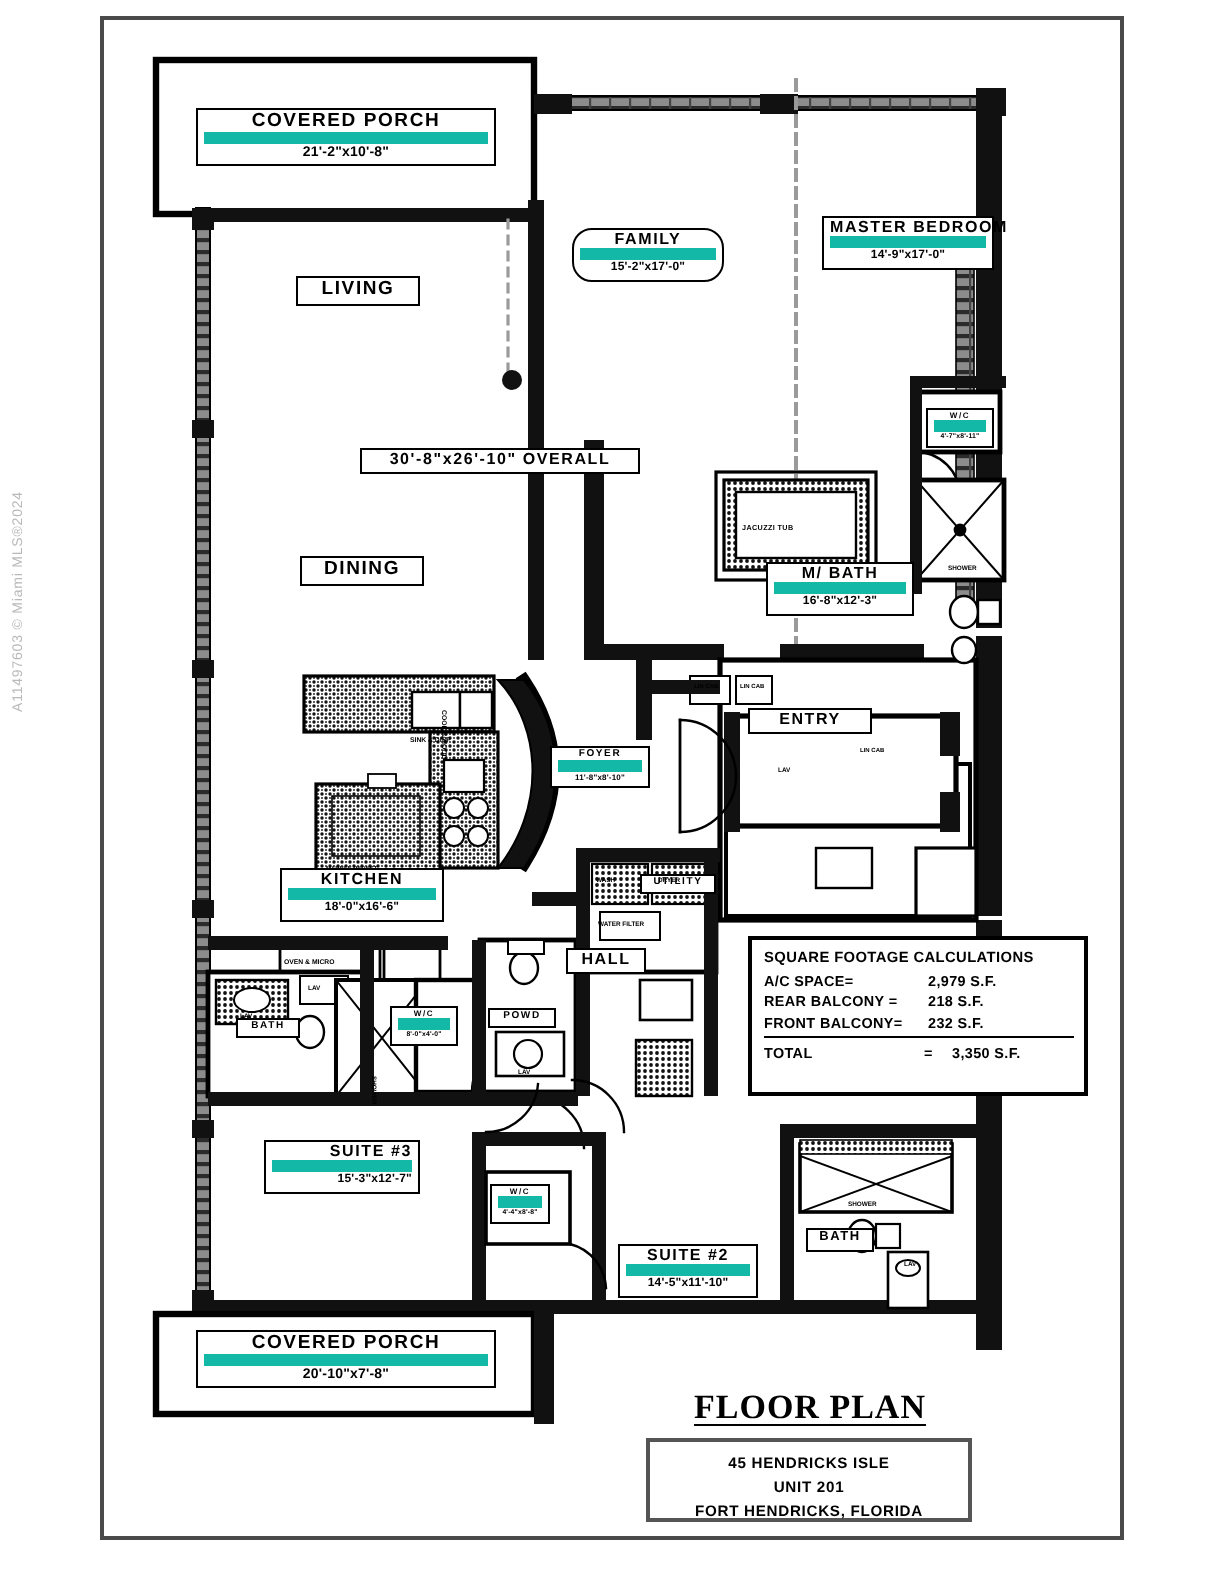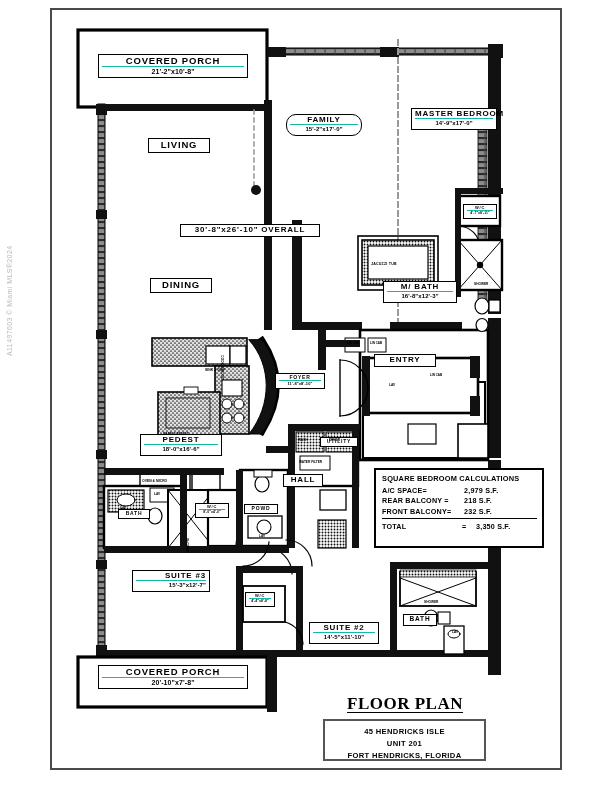--- a/index.html
+++ b/index.html
@@ -18,21 +18,21 @@
   
   #plan{position:absolute;left:0;top:0;width:612px;height:792px;}
   #plan svg{display:block;}
 
   
   .lbl{position:absolute;background:#fff;border:1px solid #000;
        box-sizing:border-box;text-align:center;
        font-family:"Liberation Sans", sans-serif;line-height:1.05;
        padding:1px 3px 2px 3px;white-space:nowrap;}
   .lbl .nm{display:block;font-weight:700;letter-spacing:.8px;
-           border-bottom:1px solid #14b8a6;padding-bottom:0px;}
+           border-bottom:6px solid #14b8a6;padding-bottom:0px;}
   .lbl .dm{display:block;font-weight:700;letter-spacing:.1px;padding-top:1px;}
   .lbl.nodim .nm{border-bottom:none;}
 
   
   .s-lg  {font-size:9.5px;}
   .s-lg .dm{font-size:7px;}
   .s-md  {font-size:8px;}
   .s-md .dm{font-size:6px;}
   .s-sm  {font-size:6.5px;}
   .s-xs  {font-size:5px;}
@@ -304,21 +304,21 @@
 </div>
 
 <div class="lbl s-xxs" style="left:463px;top:204px;width:34px;border-width:1px;">
   <span class="nm">W/C</span>
   <span class="dm">4'-7"x8'-11"</span>
 </div>
 
 <div class="plain s-xxs" style="left:371px;top:262px;font-size:3.6px;letter-spacing:.2px;">JACUZZI TUB</div>
 
 <div class="lbl s-md" style="left:140px;top:434px;width:82px;">
-  <span class="nm">PEDEST</span>
+  <span class="nm">KITCHEN</span>
   <span class="dm">18'-0"x16'-6"</span>
 </div>
 
 <div class="lbl s-xs" style="left:275px;top:373px;width:50px;border-width:1px;">
   <span class="nm">FOYER</span>
   <span class="dm">11'-8"x8'-10"</span>
 </div>
 
 <div class="lbl s-md nodim" style="left:374px;top:354px;width:62px;">
   <span class="nm">ENTRY</span>
@@ -384,21 +384,21 @@
 <div class="plain" style="left:389px;top:383px;font-size:3.2px;">LAV</div>
 <div class="plain" style="left:452px;top:630px;font-size:3.2px;">LAV</div>
 <div class="plain" style="left:259px;top:534px;font-size:3.2px;">LAV</div>
 <div class="plain" style="left:154px;top:492px;font-size:3.2px;">LAV</div>
 <div class="plain" style="left:370px;top:341px;font-size:3px;">LIN CAB</div>
 <div class="plain" style="left:347px;top:341px;font-size:3px;">LIN CAB</div>
 <div class="plain" style="left:430px;top:373px;font-size:3px;">LIN CAB</div>
 <div class="plain" style="left:163px;top:432px;font-size:3px;">MARBLE PEDEST</div>
 
 <div id="sqft">
-  <div class="ttl">SQUARE BEDROOM CALCULATIONS</div>
+  <div class="ttl">SQUARE FOOTAGE CALCULATIONS</div>
   <div class="row">
     <span class="k">A/C SPACE=</span>
     <span class="v">2,979 S.F.</span>
   </div>
   <div class="row">
     <span class="k">REAR BALCONY =</span>
     <span class="v">218 S.F.</span>
   </div>
   <div class="row">
     <span class="k">FRONT BALCONY=</span>

